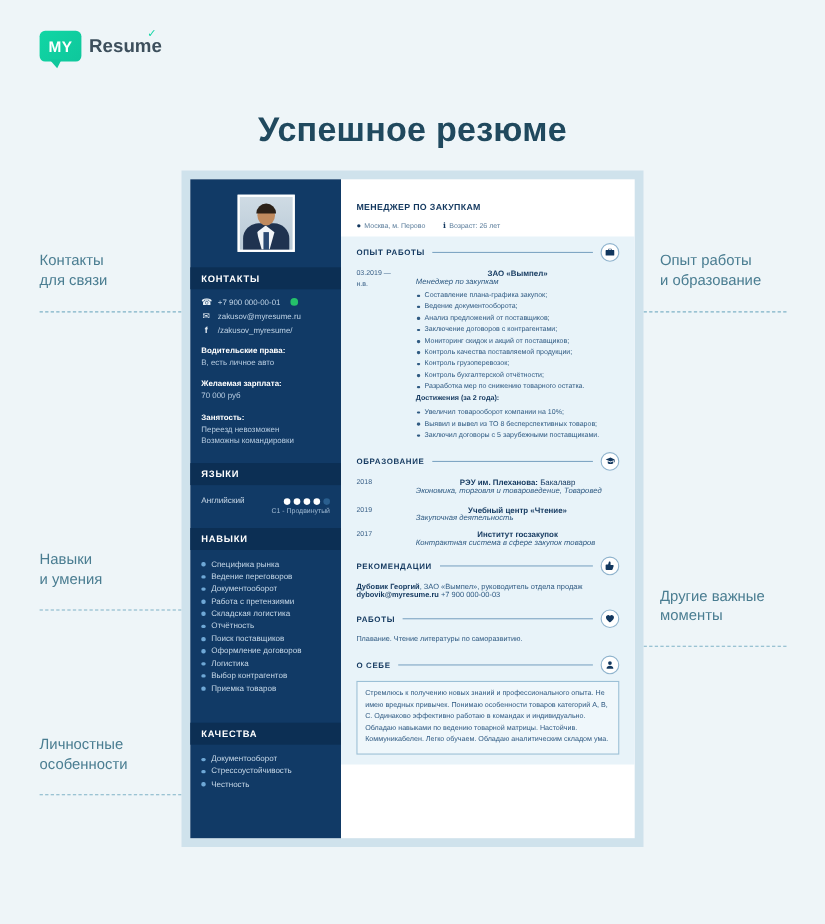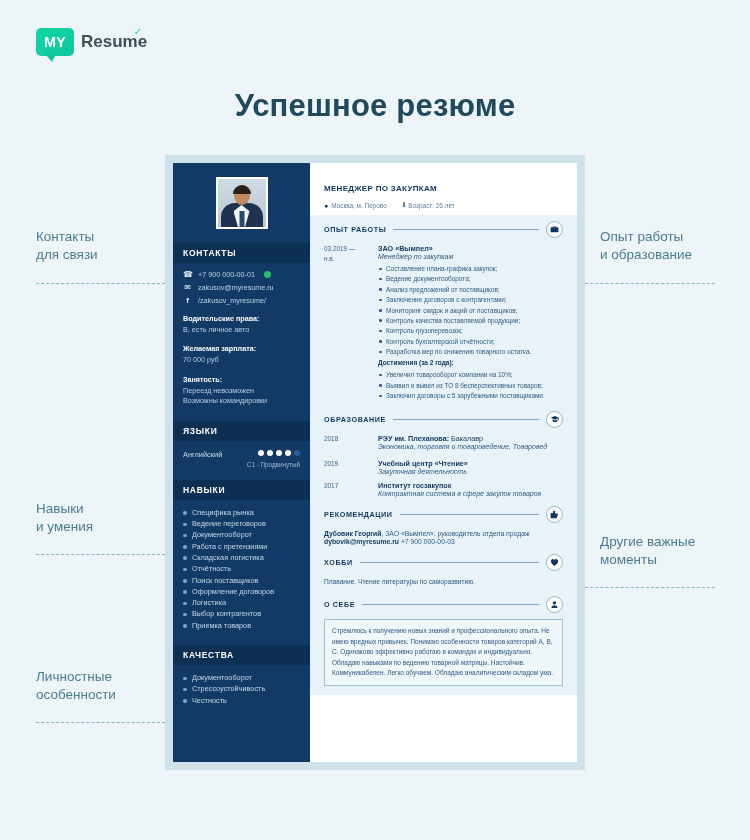--- a/index.html
+++ b/index.html
@@ -23,21 +23,21 @@
     content: ""; position: absolute; bottom: -6px; left: 9px;
     border-left: 7px solid transparent; border-right: 4px solid transparent;
     border-top: 8px solid #0fc79c;
   }
   .logo-badge span { color: #fff; font-weight: bold; font-size: 14px; letter-spacing: .3px; }
   .logo-word { margin-left: 7px; font-size: 17px; font-weight: bold; color: #3d4f5c; position: relative; }
   .logo-tick { position: absolute; top: -6px; right: 5px; color: #10d6a4; font-size: 10px; }
 
   
   .page-title {
-    position: absolute; top: 88px; left: 0; width: 750px; text-align: center;
+    position: absolute; top: 100px; left: 0; width: 750px; text-align: center;
     font-size: 31px; font-weight: bold; color: #20495e; letter-spacing: .2px;
   }
 
   
   .sheet {
     position: absolute; left: 165px; top: 155px; width: 420px; height: 615px;
     background: #cfe2ec; padding: 8px 8px 8px 8px;
   }
   .doc { position: relative; width: 404px; height: 599px; background: #fff; display: flex; }
 
@@ -66,21 +66,21 @@
   }
   .side-body { padding: 7px 10px 2px 10px; }
   .contact-row { display: flex; align-items: center; gap: 6px; margin-bottom: 4px; font-size: 7.2px; color: #bfd3e6; }
   .c-ico { width: 9px; flex: 0 0 9px; text-align: center; color: #eaf2f8; font-size: 8px; line-height: 1; }
   .wa { display: inline-block; width: 7px; height: 7px; border-radius: 50%; background: #25c16a; margin-left: 3px; vertical-align: -1px; }
 
   .blk { margin-top: 9px; }
   .blk-t { font-size: 7.2px; font-weight: bold; color: #ffffff; margin-bottom: 2px; }
   .blk-v { font-size: 7.2px; color: #b8cde2; line-height: 1.45; }
 
-  .lang-row { display: flex; align-items: flex-start; justify-content: space-between; margin-top: 2px; gap: 30px; }
+  .lang-row { display: flex; align-items: flex-end; justify-content: space-between; margin-top: 2px; gap: 30px; }
   .lang-name { font-size: 7.4px; color: #cddcea; }
   .dots { display: flex; gap: 3px; }
   .dot { width: 6px; height: 6px; border-radius: 50%; background: #2a5f8f; }
   .dot.on { background: #ffffff; }
   .lang-lvl { font-size: 6.3px; color: #9fb9d2; text-align: right; margin-top: 2px; }
 
   .skill { margin-bottom: 6px; }
   .skill-n { font-size: 7.3px; color: #dbe7f2; margin-bottom: 3px; }
   .bar { height: 2px; background: #24558a; position: relative; }
   .bar > i { position: absolute; left: 0; top: 0; height: 100%; background: #ffffff; display: block; }
@@ -108,21 +108,21 @@
   .sec-line { flex: 1; height: 1px; background: #7fa6c4; }
   .sec-ico {
     width: 17px; height: 17px; border-radius: 50%; border: 1px solid #8fb3cd; background: #fff;
     display: flex; align-items: center; justify-content: center; color: #12375e; flex: 0 0 17px;
   }
   .sec-ico svg { display: block; }
 
   .row { display: flex; margin-top: 6px; }
   .date { width: 54px; flex: 0 0 54px; font-size: 6.4px; color: #3c6289; line-height: 1.5; }
   .rbody { flex: 1; }
-  .org { font-size: 7.2px; font-weight: bold; color: #12375e; }
+  .org { font-size: 7.2px; font-weight: bold; color: #12375e; text-align: center; }
   .org span.rg { font-weight: normal; }
   .role { font-size: 7px; font-style: italic; color: #2f5madeira; }
   .role { color: #2f5a82; }
   ul.task { list-style: none; margin-top: 4px; }
   ul.task li { font-size: 6.4px; color: #2f5a82; line-height: 1.62; position: relative; padding-left: 8px; }
   ul.task li:before { content: ""; position: absolute; left: 1px; top: 3.5px; width: 2.6px; height: 2.6px; border-radius: 50%; background: #2f5a82; }
   .ach { font-size: 6.5px; font-weight: bold; color: #12375e; margin-top: 2px; }
 
   .plain { font-size: 6.6px; color: #2f5a82; line-height: 1.62; margin-top: 6px; }
   .rec-n { font-size: 6.8px; color: #2f5a82; margin-top: 7px; }
@@ -257,21 +257,21 @@
               <li>Складская логистика</li>
               <li>Отчётность</li>
               <li>Поиск поставщиков</li>
               <li>Оформление договоров</li>
               <li>Логистика</li>
               <li>Выбор контрагентов</li>
               <li>Приемка товаров</li>
             </ul>
         </div>
 
-        <div class="side-h" style="margin-top:12px">КАЧЕСТВА</div>
+        <div class="side-h" style="margin-top:24px">КАЧЕСТВА</div>
         <div class="side-body">
           <ul class="bul" id="quality-list">
               <li>Документооборот</li>
               <li>Стрессоустойчивость</li>
               <li>Честность</li>
             </ul>
         </div>
       </aside>
 
       <section class="main">
@@ -380,21 +380,21 @@
             <div class="rec-n">
               <b>Дубовик Георгий</b><span>, ЗАО «Вымпел», руководитель отдела продаж</span>
             </div>
             <div class="rec-c">
               <b>dybovik@myresume.ru</b><span> +7 900 000-00-03</span>
             </div>
           </div>
 
           <div class="sec">
             <div class="sec-h">
-              <span class="sec-t">ХОББИ</span>
+              <span class="sec-t">РАБОТЫ</span>
               <span class="sec-line"></span>
               <span class="sec-ico">
                 <svg width="9" height="9" viewBox="0 0 16 16" fill="#12375e">
                     <path d="M8 14S1.5 9.8 1.5 5.6A3.6 3.6 0 0 1 8 3.5a3.6 3.6 0 0 1 6.5 2.1C14.5 9.8 8 14 8 14z"></path>
                   </svg>
               </span>
             </div>
             <div class="plain">Плавание. Чтение литературы по саморазвитию.</div>
           </div>
 

